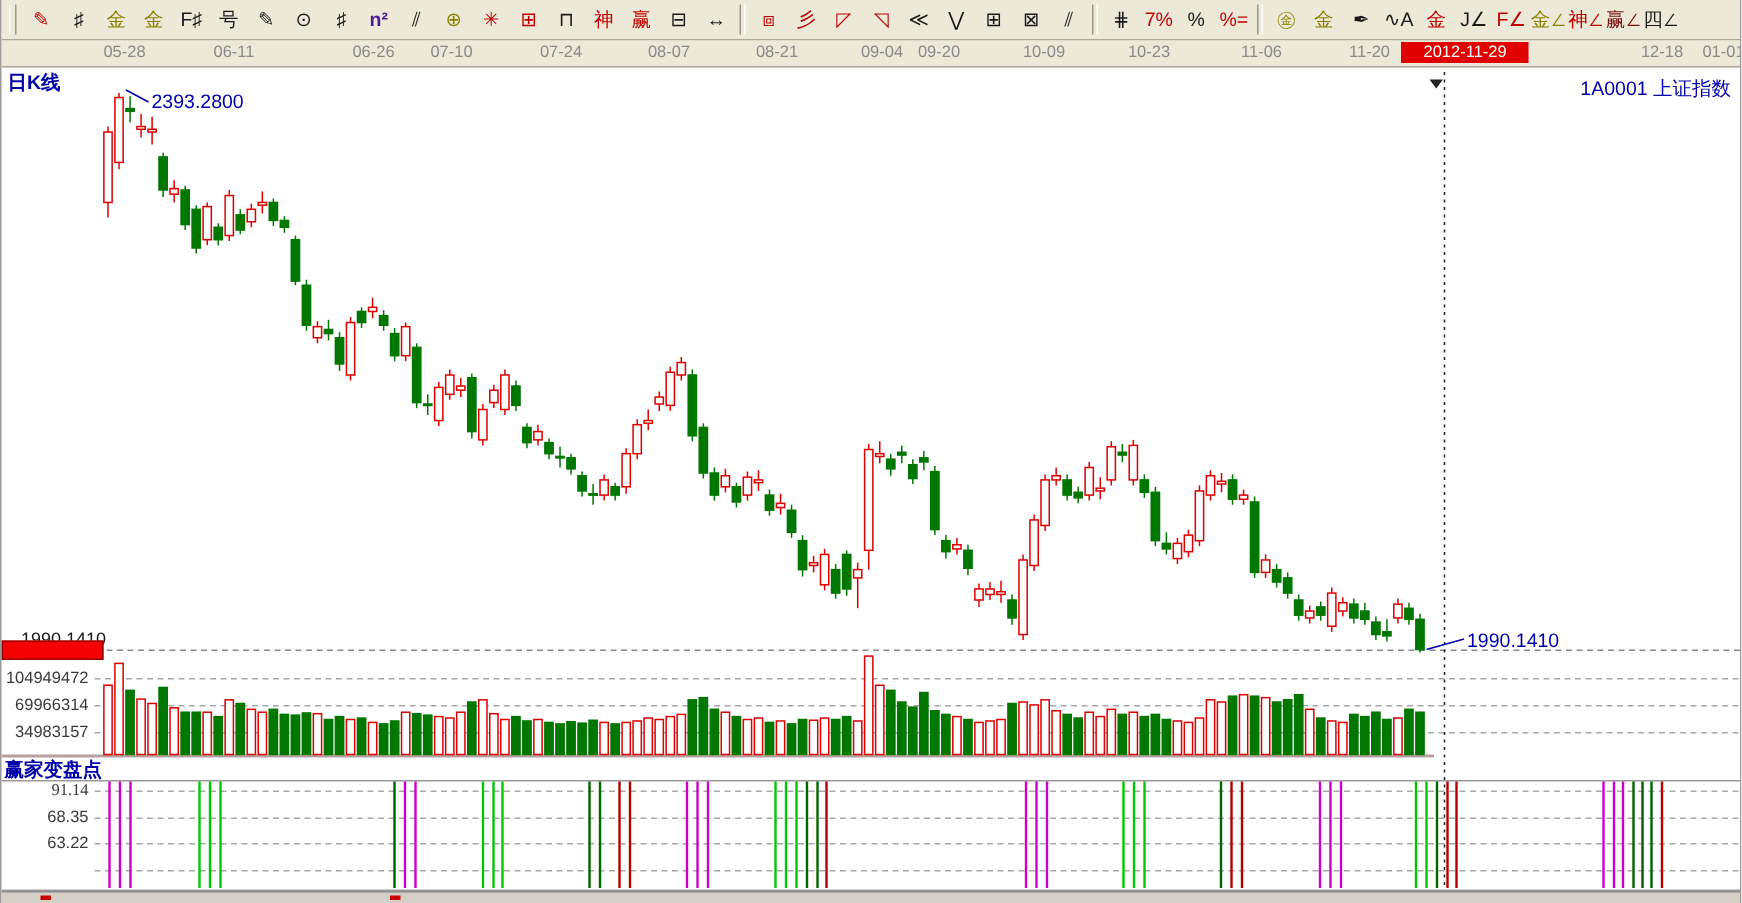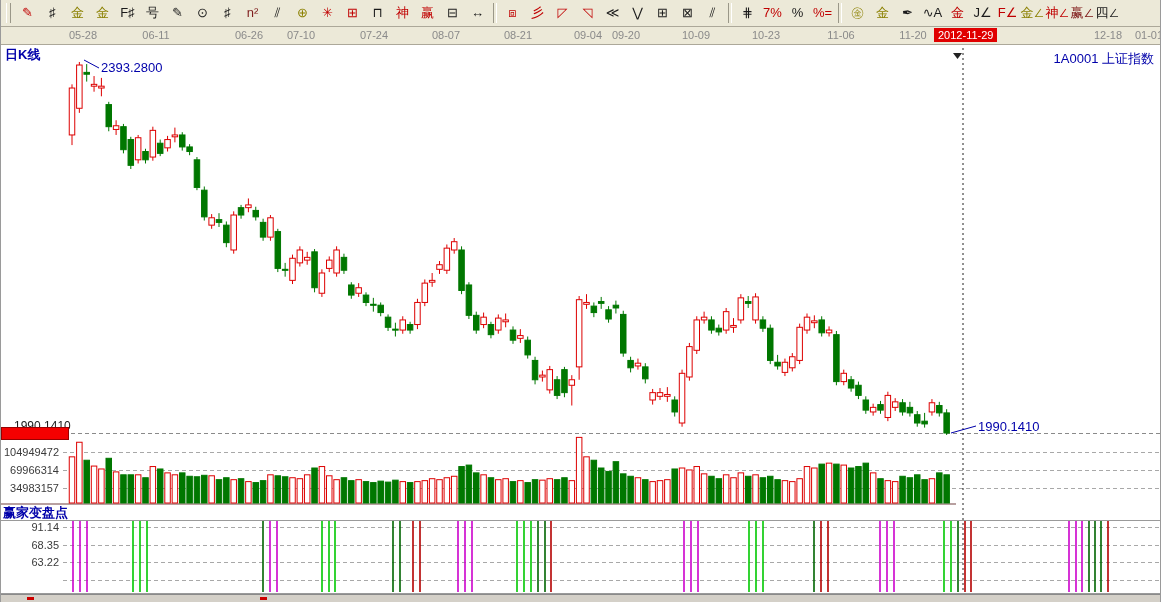--- a/index.html
+++ b/index.html
@@ -7,21 +7,21 @@
        font-family:"Liberation Sans",sans-serif;border-left:1px solid #9a9a9a;border-right:1px solid #9a9a9a;box-sizing:border-box;}
   .toolbar{position:absolute;left:0;top:0;width:1161px;height:27px;background:#ece9d8;
            border-bottom:1px solid #aca899;display:flex;align-items:center;padding-left:4px;box-sizing:border-box;}
   .grip{width:3px;height:20px;border-left:1px solid #fff;border-right:1px solid #9a9788;margin:0 4px 0 1px;}
   .tbi{width:25px;height:22px;line-height:22px;text-align:center;font-size:13px;cursor:pointer;
        user-select:none;white-space:nowrap;overflow:hidden;}
   .tbsep{width:2px;height:20px;border-left:1px solid #9a9788;border-right:1px solid #fff;margin:0 3px;}
   .dateband{position:absolute;left:0;top:27px;width:1161px;height:18px;background:#ece9d8;border-bottom:1px solid #aca899;box-sizing:border-box;}
   .datelabel{position:absolute;top:2px;transform:translateX(-50%);font-size:11px;color:#8a8a8a;white-space:nowrap;}
   .datehl{position:absolute;top:1px;height:14px;line-height:14px;background:#e00000;color:#fff;
-          font-size:11px;padding:0 4px;white-space:nowrap;}
+          font-size:11px;padding:0 15px;white-space:nowrap;}
   .bluetxt{position:absolute;color:#0000aa;white-space:nowrap;}
   .axlbl{position:absolute;left:0;width:58px;text-align:right;font-size:11px;color:#3a3a3a;white-space:nowrap;}
   .leftpricetxt{position:absolute;left:13px;top:419px;font-size:12px;color:#1a1a1a;z-index:1;}
   .leftpricebox{position:absolute;left:0;top:427px;width:68px;height:13px;background:#f50000;border:1px solid #990000;box-sizing:border-box;z-index:2;}
   .bottomband{position:absolute;left:0;top:594px;width:1161px;height:8px;background:#d4d0c8;border-top:1px solid #8a8a8a;box-sizing:border-box;}
   .redtick{position:absolute;top:2px;width:7px;height:3px;background:#cc0000;}
   svg{position:absolute;left:0;top:0;}
 </style>
 </head>
 <body>
@@ -32,21 +32,21 @@
     <div class="grip"></div>
   <div class="tbi" style="color: rgb(192, 0, 0);">✎</div>
       <div class="tbi" style="color: rgb(26, 26, 26);">♯</div>
       <div class="tbi" style="color: rgb(139, 128, 0);">金</div>
       <div class="tbi" style="color: rgb(139, 128, 0);">金</div>
       <div class="tbi" style="color: rgb(26, 26, 26);">F♯</div>
       <div class="tbi" style="color: rgb(26, 26, 26);">号</div>
       <div class="tbi" style="color: rgb(26, 26, 26);">✎</div>
       <div class="tbi" style="color: rgb(26, 26, 26);">⊙</div>
       <div class="tbi" style="color: rgb(26, 26, 26);">♯</div>
-      <div class="tbi" style="color: #7f1d1d;">n²</div>
+      <div class="tbi" style="color: #4c1d95; font-weight: bold;">n²</div>
       <div class="tbi" style="color: rgb(26, 26, 26);">⫽</div>
       <div class="tbi" style="color: rgb(139, 128, 0);">⊕</div>
       <div class="tbi" style="color: rgb(192, 0, 0);">✳</div>
       <div class="tbi" style="color: rgb(192, 0, 0);">⊞</div>
       <div class="tbi" style="color: rgb(26, 26, 26);">⊓</div>
       <div class="tbi" style="color: rgb(192, 0, 0);">神</div>
       <div class="tbi" style="color: rgb(192, 0, 0);">赢</div>
       <div class="tbi" style="color: rgb(26, 26, 26);">⊟</div>
       <div class="tbi" style="color: rgb(26, 26, 26);">↔</div>
       <div class="tbsep"></div>
@@ -530,21 +530,21 @@
   <div class="bluetxt" style="left:977px;top:419px;font-size:13px;">1990.1410</div>
 
   <div class="leftpricetxt">1990.1410</div>
   <div class="leftpricebox"></div>
 
   <div class="axlbl" style="top:446px;">104949472</div>
   <div class="axlbl" style="top:464px;">69966314</div>
   <div class="axlbl" style="top:482px;">34983157</div>
 
   <div class="bluetxt" style="left:2px;top:504px;font-size:13px;font-weight:bold;">赢家变盘点</div>
-  <div class="axlbl" style="top:521px;">91.14</div>
+  <div class="axlbl" style="top:521px;font-family:Liberation Serif, serif;">91.14</div>
   <div class="axlbl" style="top:539px;">68.35</div>
   <div class="axlbl" style="top:556px;">63.22</div>
   <div class="axlbl" style="top:607px;">22.78</div>
 
   <div class="bottomband">
     <div class="redtick" style="left:26px;"></div>
     <div class="redtick" style="left:259px;"></div>
   </div>
 
 </div>

